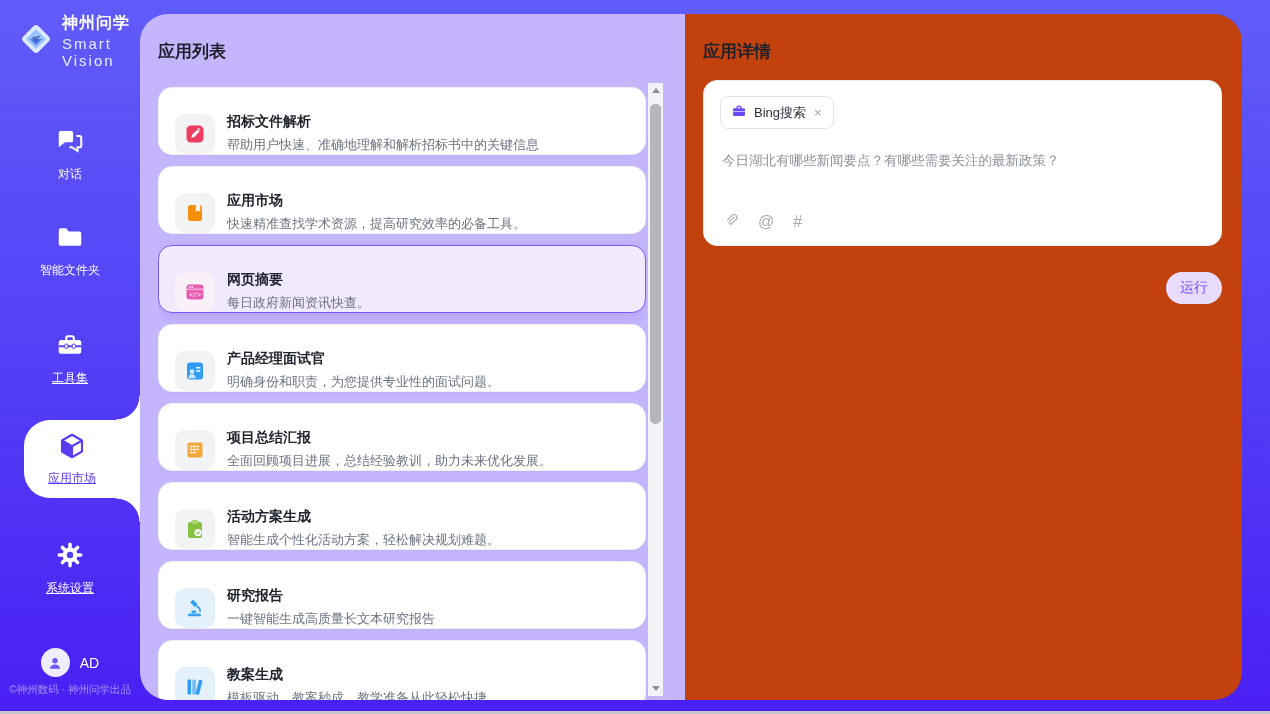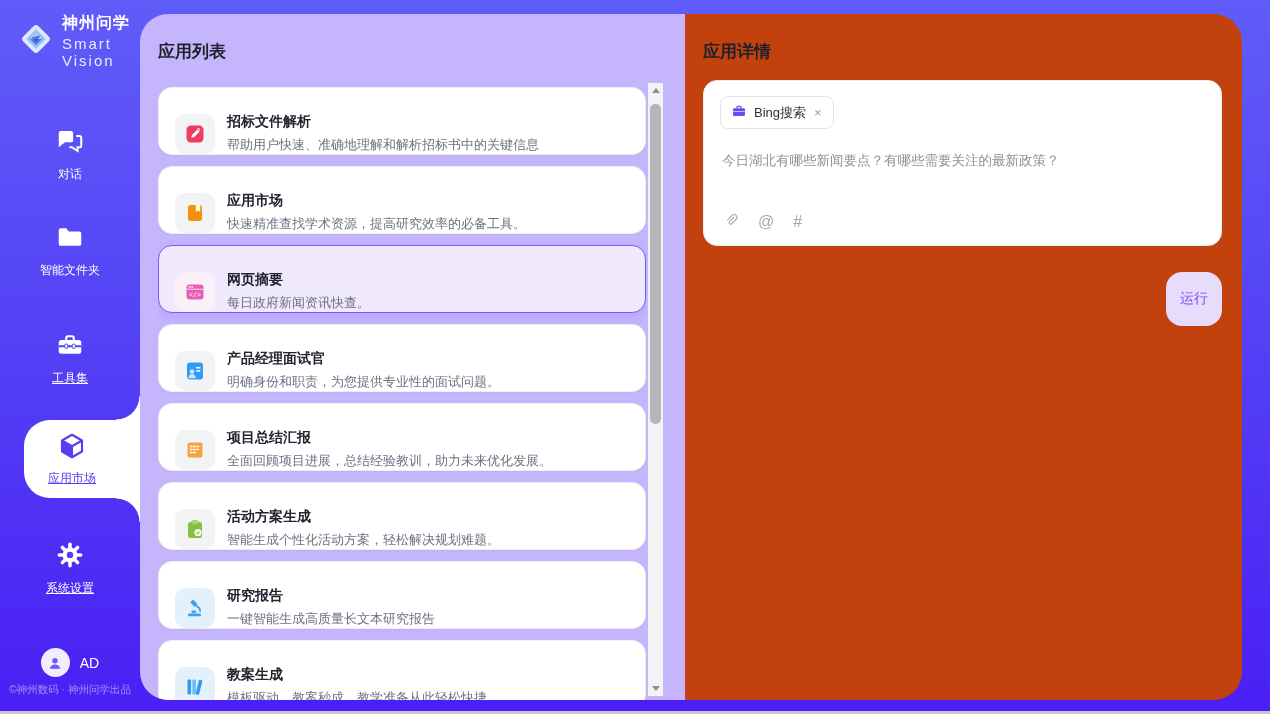--- a/index.html
+++ b/index.html
@@ -48,21 +48,21 @@
   .tri-up { width:0; height:0; border-left:4px solid transparent; border-right:4px solid transparent; border-bottom:5px solid #8f8f96; }
   .tri-down { width:0; height:0; border-left:4px solid transparent; border-right:4px solid transparent; border-top:5px solid #8f8f96; }
   .sb-thumb { position:absolute; top:21px; left:2px; width:11px; height:320px; background:#b5b5bc; border-radius:5px; cursor:grab; }
   
   .detail-card { position:absolute; top:66px; left:18px; right:20px; height:166px; background:#fff; border:1px solid #ebebf0; border-radius:14px; }
   .chip { position:absolute; top:15px; left:16px; display:inline-flex; align-items:center; gap:7px; padding:6px 10px; border:1px solid #e3e3e9; border-radius:8px; background:#fff; font-size:13px; color:#2b303b; cursor:default; }
   .chip-close { color:#9aa0a8; font-size:13px; cursor:pointer; padding:0 1px; }
   .query-text { position:absolute; top:70px; left:18px; right:18px; font-size:13.5px; color:#8b919b; line-height:1.5; cursor:text; }
   .input-tools { position:absolute; bottom:13px; left:18px; display:flex; align-items:center; gap:19px; }
   .tool-glyph { font-size:16px; color:#a4a9b2; cursor:pointer; line-height:1; }
-  .run-btn { position:absolute; top:258px; right:20px; padding:18px 14px; background:#e8dcfc; color:#7b48f5; font-size:14px; border:none; border-radius:16px; cursor:pointer; }
+  .run-btn { position:absolute; top:258px; right:20px; padding:7px 14px; background:#e8dcfc; color:#7b48f5; font-size:14px; border:none; border-radius:16px; cursor:pointer; }
   
   .bottom-edge { position:absolute; left:0; bottom:0; width:1270px; height:3px; background:#c6c6cc; z-index:3; }
 </style>
 </head>
 <body>
 
 <nav class="sidebar">
   <div class="logo">
     <span>
       <svg width="36" height="36" viewBox="0 0 40 40">

